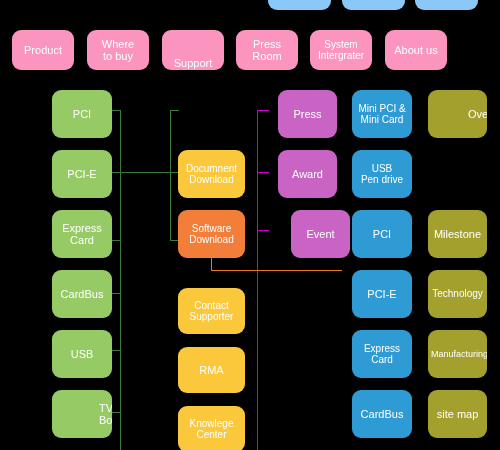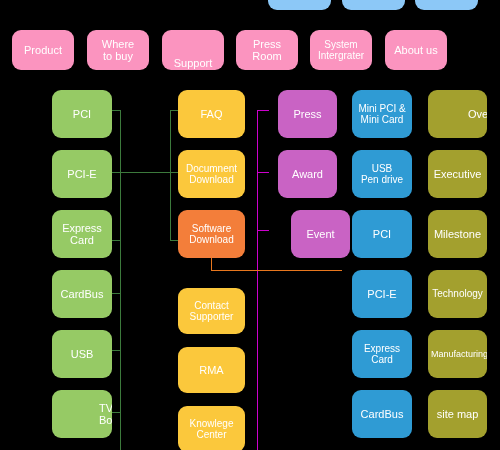--- a/index.html
+++ b/index.html
@@ -100,23 +100,20 @@
     </div>
     <div class="node" style="background: rgb(150, 202, 101); left: 52px; top: 270px; width: 60px; height: 48px; font-size: 11px;">
       <span>CardBus</span>
     </div>
     <div class="node" style="background: rgb(150, 202, 101); left: 52px; top: 330px; width: 60px; height: 48px; font-size: 11px;">
       <span>USB</span>
     </div>
     <div class="node" style="background: rgb(150, 202, 101); left: 52px; top: 390px; width: 60px; height: 48px; font-size: 11px; padding-left: 47px;">
       <span>TV Box</span>
     </div>
-    <div class="node" style="background: rgb(251, 200, 60); left: 178px; top: 90px; width: 67px; height: 48px; font-size: 11px;">
-      <span>FAQ</span>
-    </div>
     <div class="node" style="background: rgb(251, 200, 60); left: 178px; top: 150px; width: 67px; height: 48px; font-size: 10px;">
       <span>Documnent<br>Download</span>
     </div>
     <div class="node" style="background: rgb(243, 126, 58); left: 178px; top: 210px; width: 67px; height: 48px; font-size: 10px;">
       <span>Software<br>Download</span>
     </div>
     <div class="node" style="background: rgb(251, 200, 60); left: 178px; top: 288px; width: 67px; height: 46px; font-size: 10px;">
       <span>Contact<br>Supporter</span>
     </div>
     <div class="node" style="background: rgb(251, 200, 60); left: 178px; top: 347px; width: 67px; height: 46px; font-size: 11px;">
@@ -148,23 +145,20 @@
     </div>
     <div class="node" style="background: rgb(47, 155, 212); left: 352px; top: 330px; width: 60px; height: 48px; font-size: 10px;">
       <span>Express<br>Card</span>
     </div>
     <div class="node" style="background: rgb(47, 155, 212); left: 352px; top: 390px; width: 60px; height: 48px; font-size: 11px;">
       <span>CardBus</span>
     </div>
     <div class="node" style="background: rgb(163, 160, 46); left: 428px; top: 90px; width: 59px; height: 48px; font-size: 11px; padding-left: 40px;">
       <span>Overview</span>
     </div>
-    <div class="node" style="background: rgb(163, 160, 46); left: 428px; top: 150px; width: 59px; height: 48px; font-size: 11px;">
-      <span>Executive</span>
-    </div>
     <div class="node" style="background: rgb(163, 160, 46); left: 428px; top: 210px; width: 59px; height: 48px; font-size: 11px;">
       <span>Milestone</span>
     </div>
     <div class="node" style="background: rgb(163, 160, 46); left: 428px; top: 270px; width: 59px; height: 48px; font-size: 10px;">
       <span>Technology</span>
     </div>
     <div class="node" style="background: rgb(163, 160, 46); left: 428px; top: 330px; width: 59px; height: 48px; font-size: 9px;">
       <span>Manufacturing</span>
     </div>
     <div class="node" style="background: rgb(163, 160, 46); left: 428px; top: 390px; width: 59px; height: 48px; font-size: 11px;">

